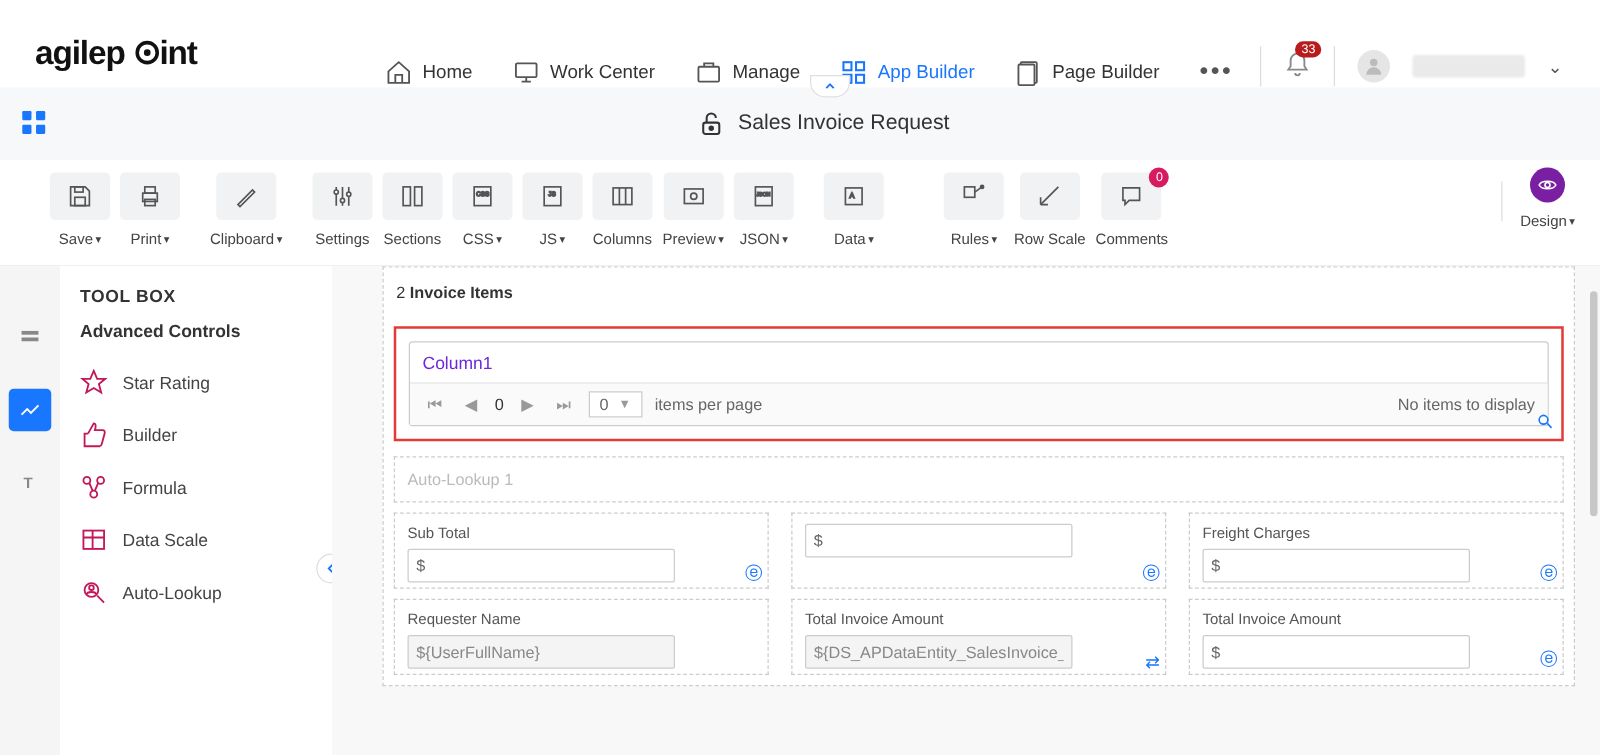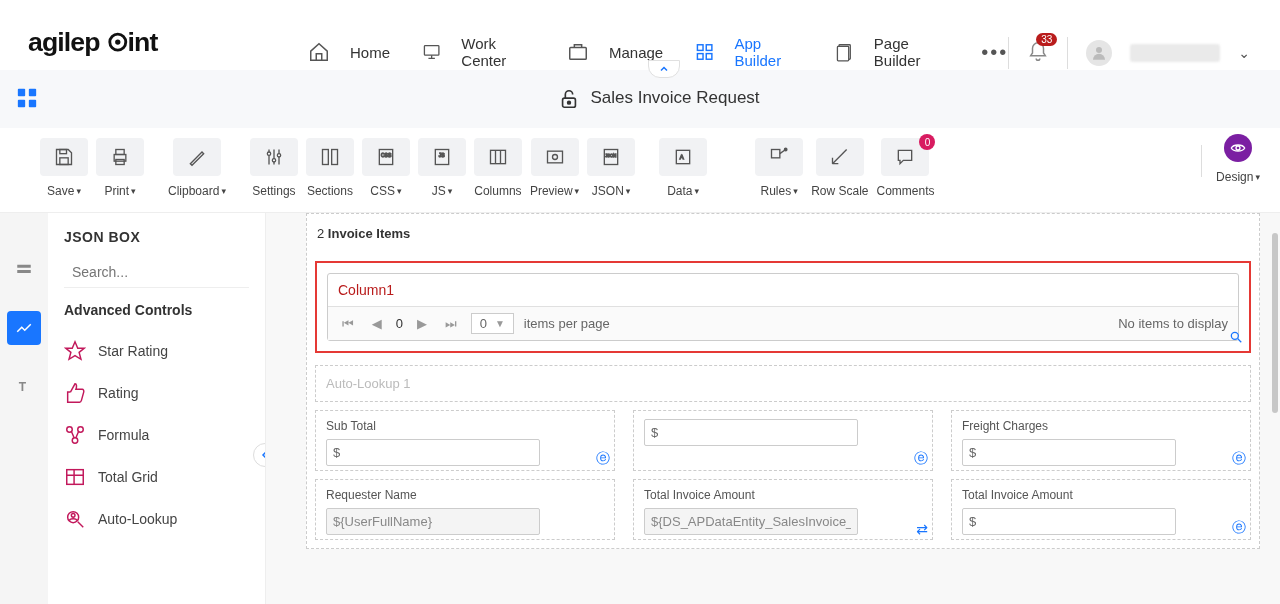--- a/index.html
+++ b/index.html
@@ -3,21 +3,21 @@
 <meta charset="utf-8">
 <style>
 * { box-sizing: border-box; margin: 0; padding: 0; }
 body { font-family: 'Segoe UI', Arial, sans-serif; background: #fff; color: #333; font-size: 13px; overflow: hidden; width: 1280px; height: 604px; }
 
 
 .topnav { display: flex; align-items: flex-end; height: 70px; padding: 0 30px 0 28px; border-bottom: 1px solid transparent; }
 .logo { font-size: 32px; font-weight: 700; letter-spacing: -1px; }
 .logo svg { height: 36px; }
 .nav-items { display: flex; gap: 32px; margin-left: 120px; align-items: center; }
-.nav-item { display: flex; align-items: center; gap: 20px; color: #333; font-size: 15px; cursor: pointer; }
+.nav-item { display: flex; align-items: center; gap: 8px; color: #333; font-size: 15px; cursor: pointer; }
 .nav-item.active { color: #1976ff; }
 .nav-item svg { width: 22px; height: 22px; }
 .nav-right { margin-left: auto; display: flex; align-items: center; gap: 18px; }
 .nav-more { color: #555; font-size: 20px; letter-spacing: 2px; cursor: pointer; }
 .bell { position: relative; }
 .bell-badge { position: absolute; top: -8px; right: -8px; background: #b91c1c; color: #fff; border-radius: 10px; font-size: 10px; padding: 1px 5px; font-weight: 400; }
 .divider-v { width: 1px; height: 32px; background: #ddd; }
 .avatar { width: 26px; height: 26px; border-radius: 50%; background: #e5e5e5; display: flex; align-items: center; justify-content: center; }
 .userblur { width: 90px; height: 18px; background: #eaeaea; border-radius: 3px; filter: blur(1px); }
 
@@ -56,21 +56,21 @@
 .side-collapse { position: absolute; right: -12px; top: 230px; width: 24px; height: 24px; background: #fff; border: 1px solid #ddd; border-radius: 50%; display: flex; align-items: center; justify-content: center; color: #1976ff; font-size: 14px; cursor: pointer; }
 
 .canvas { flex: 1; background: #f8f8f8; padding: 0 20px 10px 40px; overflow-y: auto; position: relative; }
 .form-panel { background: #fff; border: 1px dashed #ccc; padding: 8px; }
 .section-head { font-size: 13px; color: #333; padding: 4px 2px; }
 .section-head .num { font-weight: 400; }
 .section-head .nm { font-weight: 700; }
 
 .highlight-box { border: 2px solid #e53935; padding: 10px; margin-top: 16px; position: relative; }
 .grid-ctrl { border: 1px solid #ccc; border-radius: 3px; }
-.grid-head { padding: 8px 10px; font-size: 14px; color: #b91c1c; border-bottom: 1px solid #e0e0e0; }
+.grid-head { padding: 8px 10px; font-size: 14px; color: #6d28d9; border-bottom: 1px solid #e0e0e0; }
 .grid-pager { display: flex; align-items: center; padding: 6px 10px; gap: 10px; background: #fafafa; font-size: 13px; color: #666; }
 .pager-btn { color: #999; padding: 2px 4px; cursor: pointer; }
 .pager-num { color: #333; }
 .pager-size { display: flex; align-items: center; border: 1px solid #ccc; background: #fff; padding: 2px 8px; gap: 8px; }
 .pager-size .dd { color: #999; font-size: 10px; }
 .pager-spacer { flex: 1; }
 .mag-icon { position: absolute; bottom: 4px; right: 6px; color: #1976ff; cursor: pointer; }
 
 .auto-lookup-ph { border: 1px dashed #ccc; padding: 10px; color: #bbb; margin-top: 12px; font-size: 13px; }
 
@@ -391,57 +391,50 @@
         </svg>
       </div>
     <div class="rail-item">
         <svg width="18" height="18" viewBox="0 0 24 24" fill="currentColor">
           <text x="5" y="18" font-size="16" font-weight="700">T</text>
         </svg>
       </div>
   </div>
 
   <div class="sidebar">
-    <h4>JSON BOX</h4>
-    <div class="search-row">
-      <svg width="18" height="18" viewBox="0 0 24 24" fill="none" stroke="#888" stroke-width="2">
-          <circle cx="10" cy="10" r="6"></circle>
-          <path d="M15 15 L21 21"></path>
-        </svg>
-      <input placeholder="Search..." style="">
-    </div>
+    <h4>TOOL BOX</h4>
     <div class="section-label">Advanced Controls</div>
 
     <div class="ctrl-item">
       <svg viewBox="0 0 24 24" fill="none" stroke="#c2185b" stroke-width="1.6">
           <path d="M12 2 L15 9 L22 9 L16.5 13.5 L18.5 21 L12 17 L5.5 21 L7.5 13.5 L2 9 L9 9 Z"></path>
         </svg>
       <span>Star Rating</span>
     </div>
     <div class="ctrl-item">
       <svg viewBox="0 0 24 24" fill="none" stroke="#c2185b" stroke-width="1.6">
           <path d="M7 22 H4 V11 H7 M7 11 L12 2 C14 2 14 5 13 8 H20 C21 8 22 9 21.5 11 L19 20 C18.7 21 18 22 17 22 H7"></path>
         </svg>
-      <span>Rating</span>
+      <span>Builder</span>
     </div>
     <div class="ctrl-item">
       <svg viewBox="0 0 24 24" fill="none" stroke="#c2185b" stroke-width="1.6">
           <circle cx="6" cy="6" r="3"></circle>
           <circle cx="18" cy="6" r="3"></circle>
           <circle cx="12" cy="18" r="3"></circle>
           <path d="M8 8 L11 15 M16 8 L13 15"></path>
         </svg>
       <span>Formula</span>
     </div>
     <div class="ctrl-item">
       <svg viewBox="0 0 24 24" fill="none" stroke="#c2185b" stroke-width="1.6">
           <rect x="3" y="4" width="18" height="16"></rect>
           <path d="M3 10 H21 M11 4 V20"></path>
         </svg>
-      <span>Total Grid</span>
+      <span>Data Scale</span>
     </div>
     <div class="ctrl-item">
       <svg viewBox="0 0 24 24" fill="none" stroke="#c2185b" stroke-width="1.6">
           <circle cx="10" cy="10" r="6"></circle>
           <path d="M15 15 L21 21"></path>
           <circle cx="10" cy="8" r="2"></circle>
           <path d="M6 14 C6 11 14 11 14 14"></path>
         </svg>
       <span>Auto-Lookup</span>
     </div>

